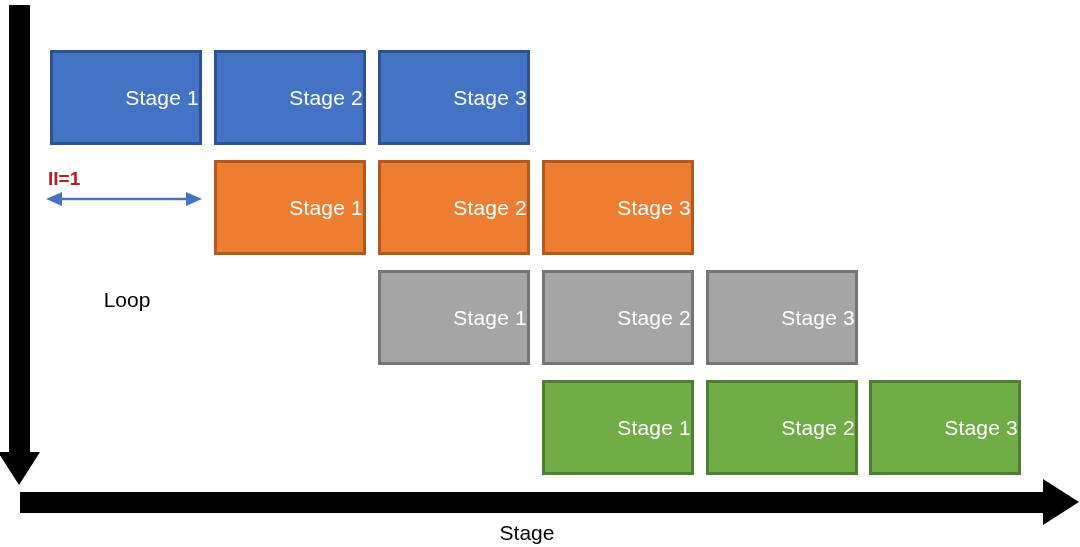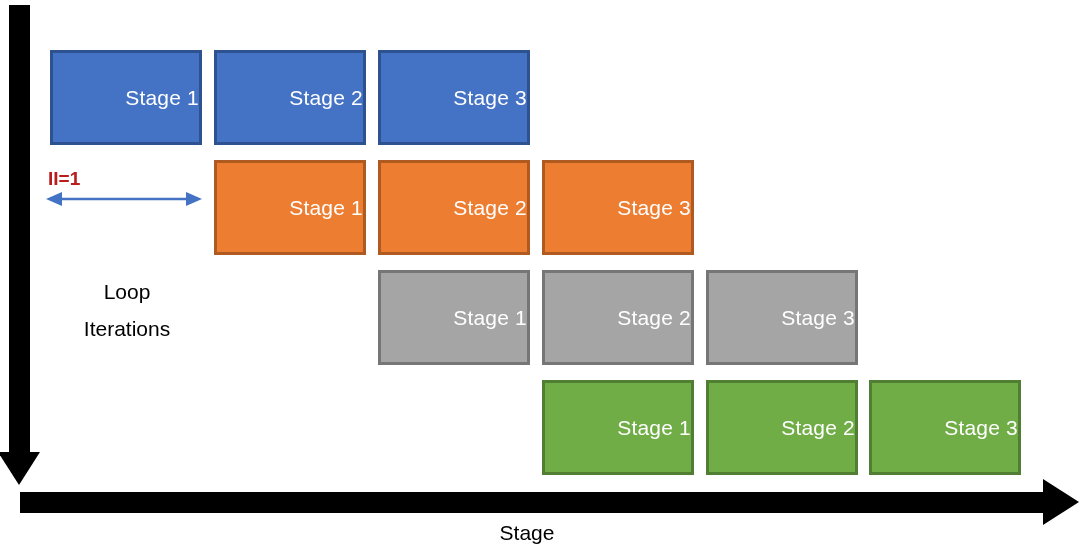--- a/index.html
+++ b/index.html
@@ -74,20 +74,21 @@
     position: absolute;
   }
   
   .loop-label {
     position: absolute;
     font-size: 21px;
     color: #000000;
     text-align: center;
     line-height: 37px;
     white-space: nowrap;
+    margin-top: 8px;
   }
   
   .time-label {
     position: absolute;
     font-size: 21px;
     color: #000000;
     text-align: center;
     white-space: nowrap;
   }
 </style>
@@ -144,17 +145,16 @@
 
   <div class="ii-label" style="left:48px; top:168px; width:150px;">II=1</div>
 
   <svg class="ii-arrow" style="left:44px; top:188px;" width="160" height="22" viewBox="0 0 160 22">
     <line x1="12" y1="11" x2="148" y2="11" stroke="#4472C4" stroke-width="2.4"></line>
     <polygon points="2,11 18,4 18,18" fill="#4472C4"></polygon>
     <polygon points="158,11 142,4 142,18" fill="#4472C4"></polygon>
   </svg>
 
   <div class="loop-label" style="left:47px; top:273px; width:160px;">Loop</div>
-  <div class="loop-label" style="left:47px; top:310px; width:160px;">Iterations</div>
 
   <div class="time-label" style="left:447px; top:521px; width:160px;">Stage</div>
 
 </div>
 
 </body></html>

